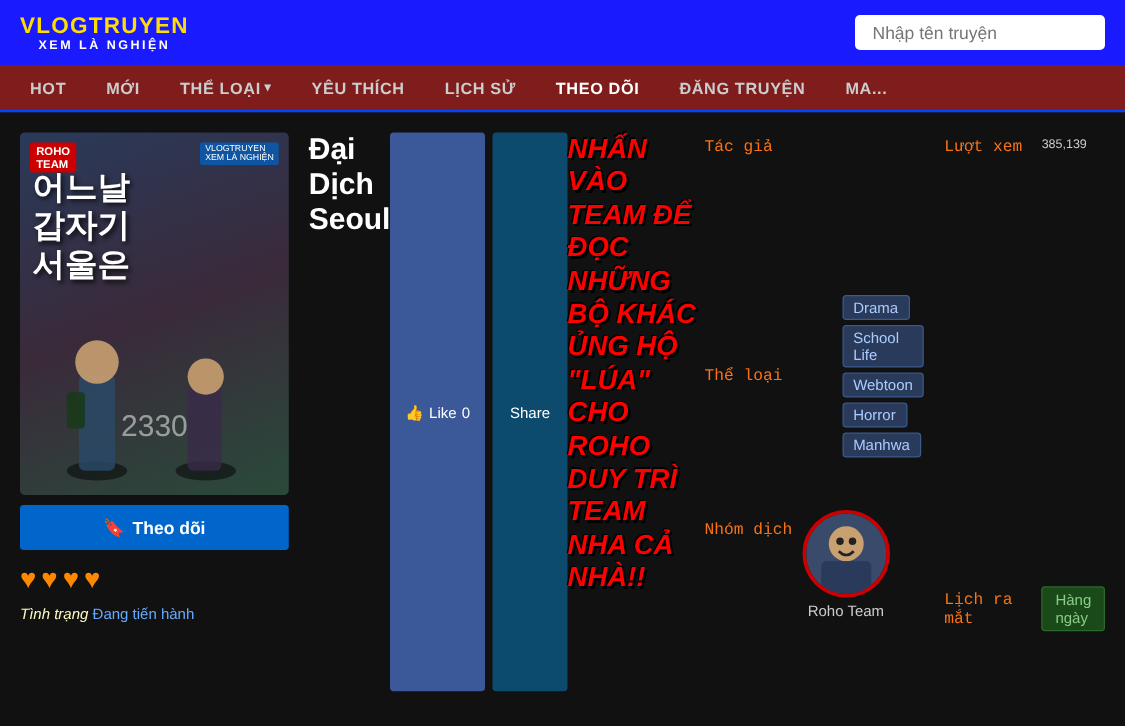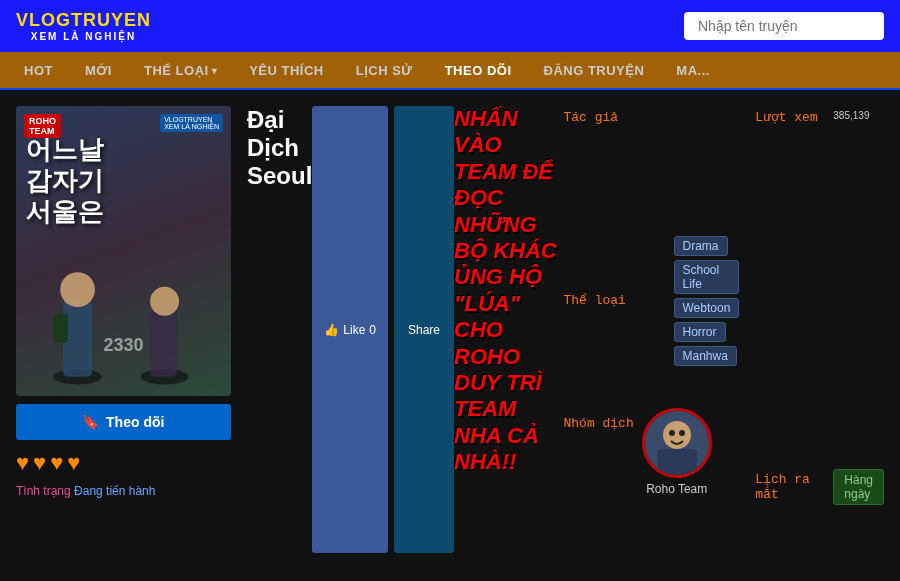--- a/index.html
+++ b/index.html
@@ -43,21 +43,21 @@
       border: none;
       padding: 6px 14px;
       border-radius: 4px;
       font-size: 14px;
       color: #999;
       width: 200px;
     }
 
     
     .nav {
-      background: #a16207;
+      background: #7f1d1d;
       display: flex;
       align-items: center;
       height: 38px;
       padding: 0 8px;
       border-bottom: 2px solid #0044ff;
     }
     .nav-item {
       color: #ccc;
       font-size: 13px;
       font-weight: bold;
@@ -135,22 +135,22 @@
       font-size: 7px;
       padding: 2px 4px;
       border-radius: 2px;
     }
     .cover-number {
       position: absolute;
       bottom: 40px;
       left: 50%;
       transform: translateX(-50%);
       color: rgba(255,255,255,0.5);
-      font-size: 18px;
-      font-weight: bold;
+      font-size: 24px;
+      font-weight: normal;
     }
     .follow-btn {
       background: #0066cc;
       color: #fff;
       border: none;
       width: 100%;
       padding: 10px;
       margin-top: 8px;
       border-radius: 3px;
       font-size: 14px;
@@ -176,21 +176,21 @@
       margin-top: 6px;
     }
     .like-count span {
       color: #ff6600;
     }
     .status-row {
       color: #ccc;
       font-size: 12px;
       margin-top: 8px;
     }
-    .status-row .label { color: #ec4899; }
+    .status-row .label { color: #fef9c3; font-style: italic; }
     .status-row .value { color: #66aaff; }
 
     
     .right-panel {
       flex: 1;
       display: flex;
     }
     .manga-title {
       color: #fff;
       font-size: 24px;

